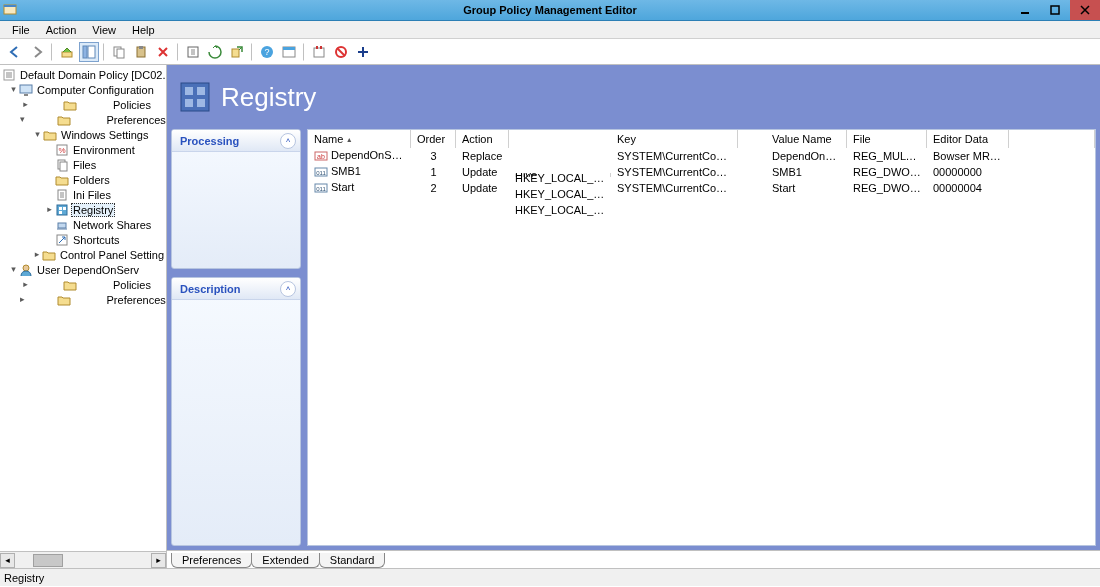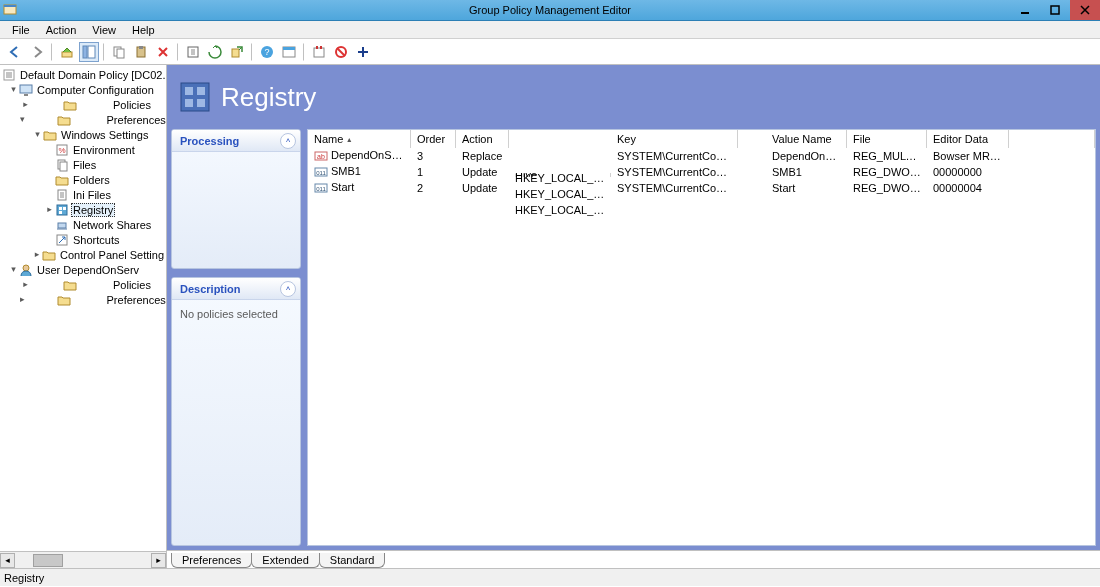--- a/index.html
+++ b/index.html
@@ -1,19 +1,19 @@
 <!DOCTYPE html>
 <html><head>
 <meta charset="utf-8">
 <style>
   * { box-sizing: border-box; }
   body { margin: 0; font-family: Tahoma, Arial, sans-serif; font-size: 11px; width: 1100px; height: 587px; overflow: hidden; background: #fff; color: #000; }
 
   
-  .titlebar { height: 21px; background: linear-gradient(#6eb8e6,#4ea6dc); display: flex; align-items: center; position: relative; border-bottom: 1px solid #2b7fb5; }
+  .titlebar { height: 21px; background: linear-gradient(#6eb8e6,#4ea6dc); display: flex; align-items: center; position: relative; border-bottom: 1px solid #2b7fb5; font-weight: bold; }
   .titlebar-icon { width: 14px; height: 14px; margin: 0 4px 0 3px; display:inline-flex; align-items:center; justify-content:center; }
   .titlebar-text { position: absolute; left: 50%; transform: translateX(-50%); font-size: 11px; color: #000; }
   .win-controls { position: absolute; right: 0; top: 0; display: flex; height: 100%; }
   .win-btn { width: 30px; height: 100%; display:flex; align-items:center; justify-content:center; font-size:11px; }
   .win-close { background: #c75050; }
   .win-btn svg { display:block; }
 
   
   .menubar { height: 18px; display:flex; align-items:center; padding-left: 4px; background:#f0f0f0; border-bottom:1px solid #d0d0d0; }
   .menubar span { padding: 2px 8px; font-size:11px; }
@@ -69,21 +69,21 @@
   .lv-head { display:flex; height:18px; background:#fff; }
   .lv-col { border-right:1px solid #d0d0d0; padding:2px 6px; font-size:11px; color:#000; display:flex; align-items:center; overflow:hidden; white-space:nowrap; }
   .lv-col .sort { margin-left:4px; font-size:8px; color:#555; }
   .lv-body { flex:1; overflow:hidden; }
   .lv-row { display:flex; height:16px; align-items:center; }
   .lv-cell { padding:0 6px; font-size:11px; overflow:hidden; text-overflow:ellipsis; white-space:nowrap; }
   .lv-cell .row-icon { width:14px; height:14px; margin-right:3px; display:inline-flex; vertical-align:middle; }
 
   
   .c0 { width:103px; }
-  .c1 { width:45px; }
+  .c1 { width:45px;text-align:center; }
   .c2 { width:53px; }
   .c3 { width:102px;margin-top:43px; }
   .c4 { width:127px; }
   .c5 { width:81px;margin-left:28px; }
   .c6 { width:80px; }
   .c7 { width:82px; }
   .c8 { flex:1; }
 
   
   .main-tabs { height:18px; background:#fff; border-top:1px solid #c0c0c0; display:flex; align-items:flex-end; font-size:11px; padding-left:4px; }
@@ -414,21 +414,20 @@
             <div class="card-head">
               <span class="card-title">Processing</span>
               <span class="card-chev">˄</span>
             </div>
           </div>
           <div class="card fill">
             <div class="card-head">
               <span class="card-title">Description</span>
               <span class="card-chev">˄</span>
             </div>
-            <div class="card-body">No policies selected</div>
           </div>
         </div>
 
         <div class="listview">
           <div class="lv-head">
             <div class="lv-col c0">
                 <span>Name</span>
                 <span class="sort">▴</span>
               </div>
             <div class="lv-col c1">

